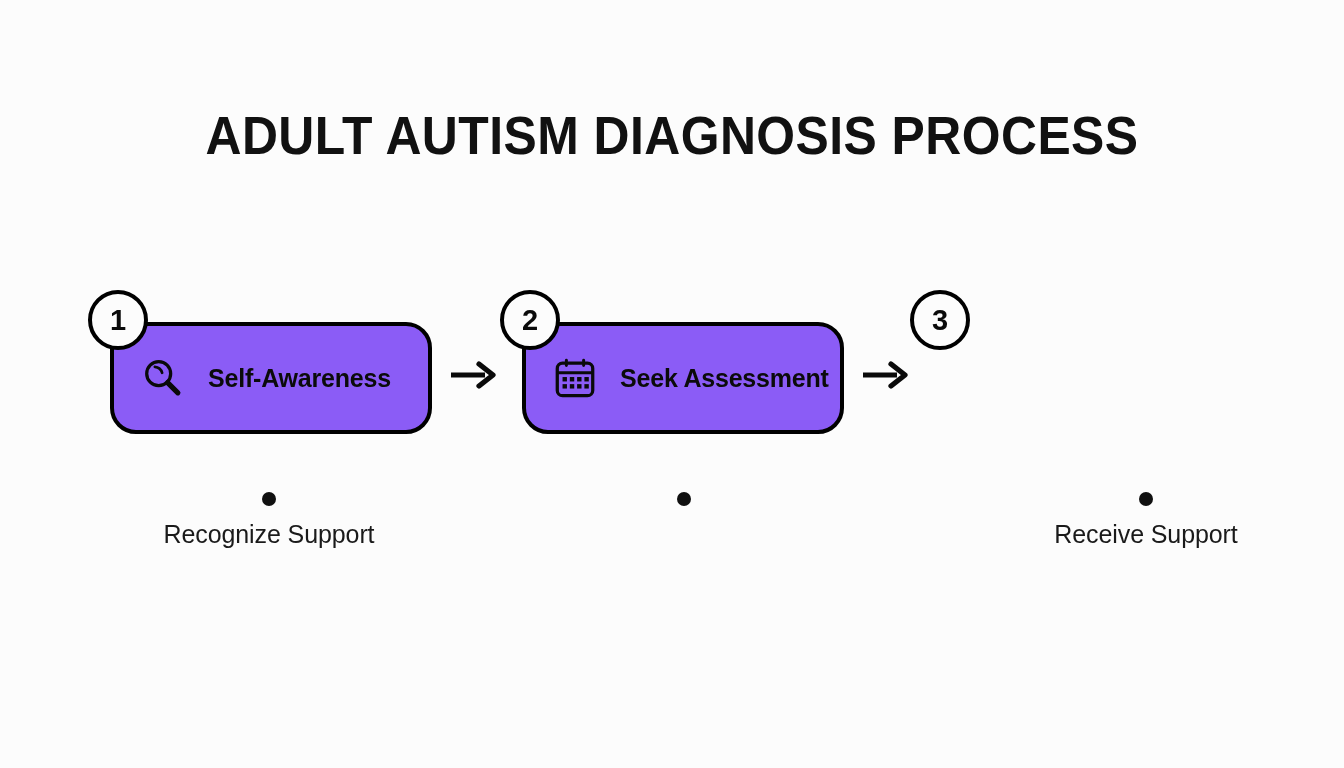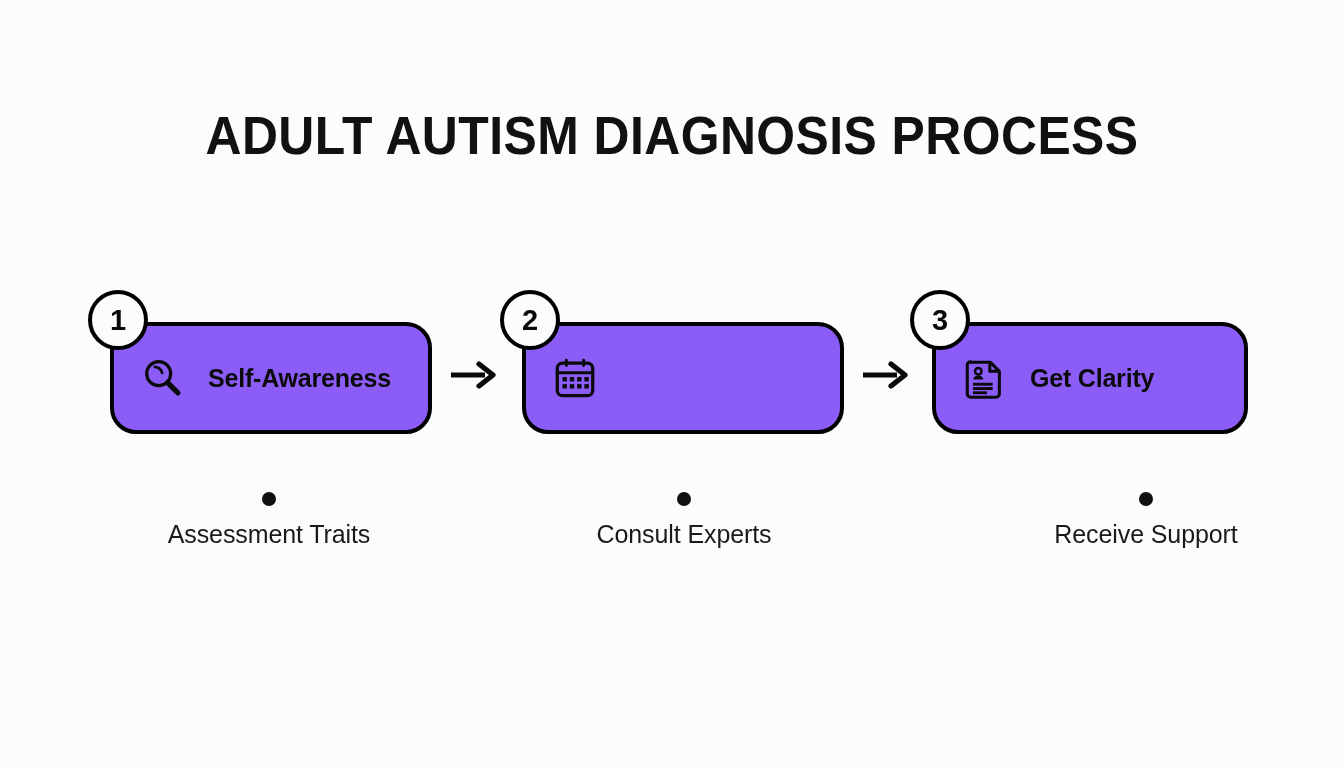--- a/index.html
+++ b/index.html
@@ -192,55 +192,43 @@
             <rect x="11" y="23" width="4.6" height="4.6"></rect>
             <rect x="18.6" y="23" width="4.6" height="4.6"></rect>
             <rect x="26.2" y="23" width="4.6" height="4.6"></rect>
             <rect x="33.8" y="23" width="4.6" height="4.6"></rect>
             <rect x="11" y="30.4" width="4.6" height="4.6"></rect>
             <rect x="18.6" y="30.4" width="4.6" height="4.6"></rect>
             <rect x="26.2" y="30.4" width="4.6" height="4.6"></rect>
             <rect x="33.8" y="30.4" width="4.6" height="4.6"></rect>
           </g>
         </svg>
+        <span class="card-label">Seek Assessment</span>
       </div>
       <div class="badge">2</div>
     </div>
 
     <svg class="arrow arrow-2" viewBox="0 0 52 34" fill="none">
       <path d="M3 17 H37" stroke="#0a0a0a" stroke-width="5.2" stroke-linecap="butt"></path>
       <path d="M31 6 L45 17 L31 28" stroke="#0a0a0a" stroke-width="5.2" stroke-linecap="round" stroke-linejoin="round"></path>
     </svg>
 
     <div class="step step-3">
-      <div class="card">
-        <svg class="card-icon" viewBox="0 0 48 48" fill="none">
-          <path d="M9 7.5 h20.5 L39 17 v23.5 a3.5 3.5 0 0 1 -3.5 3.5 h-26.5 a3.5 3.5 0 0 1 -3.5 -3.5 v-30 a3.5 3.5 0 0 1 3.5 -3.5 z" stroke="#0a0a0a" stroke-width="3.2" stroke-linejoin="round"></path>
-          <path d="M29 7.5 V17 H39" stroke="#0a0a0a" stroke-width="3.2" stroke-linejoin="round"></path>
-          <circle cx="17" cy="17" r="3.4" stroke="#0a0a0a" stroke-width="2.6"></circle>
-          <path d="M11.6 25.5 a5.6 5.6 0 0 1 10.8 0 z" fill="#0a0a0a"></path>
-          <path d="M11.5 30.5 H32" stroke="#0a0a0a" stroke-width="3"></path>
-          <path d="M11.5 35 H32" stroke="#0a0a0a" stroke-width="3"></path>
-          <path d="M11.5 39.4 H26" stroke="#0a0a0a" stroke-width="3"></path>
-        </svg>
-        <span class="card-label">Get Clarity</span>
-      </div>
       <div class="badge">3</div>
     </div>
 
   </div>
 
   <div class="captions">
     <div class="caption caption-1">
       <div class="caption-dot"></div>
-      <div class="caption-text">Assessment Traits</div>
+      <div class="caption-text">Recognize Support</div>
     </div>
     <div class="caption caption-2">
       <div class="caption-dot"></div>
-      <div class="caption-text">Consult Experts</div>
     </div>
     <div class="caption caption-3">
       <div class="caption-dot"></div>
       <div class="caption-text">Receive Support</div>
     </div>
   </div>
 
 </div>
 
 </body></html>

